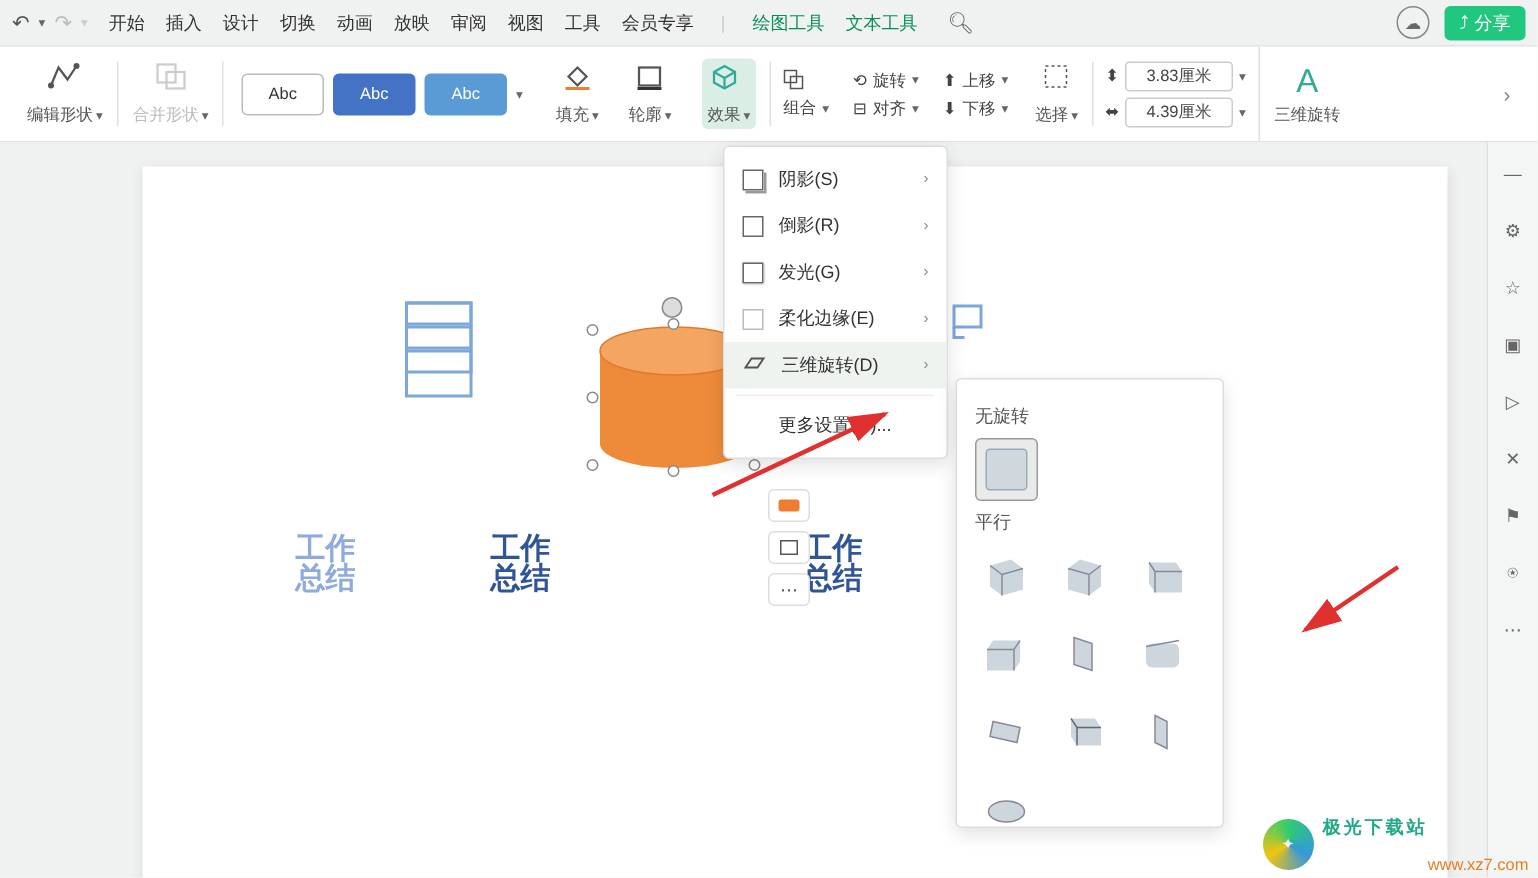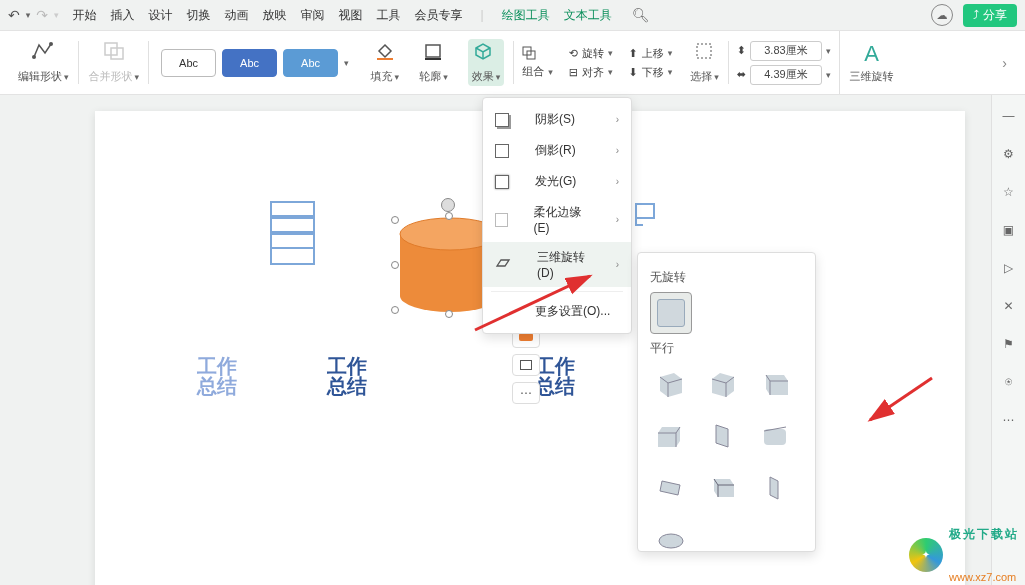--- a/index.html
+++ b/index.html
@@ -41,21 +41,21 @@
   
   .rect-container { position: absolute; left: 175px; top: 90px; width: 45px; height: 65px; }
   .rect-ladder { border: 2px solid #7da7d9; position: absolute; left: 0; right: 0; }
   .cylinder { position: absolute; left: 300px; top: 95px; }
   .sel-handle { position: absolute; width: 8px; height: 8px; background: #fff; border: 1px solid #888; border-radius: 50%; }
   .rotate-handle { position: absolute; width: 14px; height: 14px; background: #ddd; border: 1px solid #888; border-radius: 50%; }
   .txt { position: absolute; font-weight: bold; font-size: 20px; line-height: 1; text-align: center; }
   
   
   .popup-menu { position: absolute; background: #fff; border: 1px solid #ddd; border-radius: 4px; box-shadow: 0 4px 12px rgba(0,0,0,0.12); width: 150px; padding: 6px 0; z-index: 10; }
-  .popup-item { display: flex; align-items: center; padding: 7px 12px; gap: 26px; cursor: pointer; }
+  .popup-item { display: flex; align-items: center; padding: 7px 12px; gap: 10px; cursor: pointer; }
   .popup-item:hover, .popup-item.hovered { background: #eef3f0; }
   .popup-item .arrow { margin-left: auto; color: #888; font-size: 10px; }
   .popup-icon { width: 14px; height: 14px; border: 1.5px solid #666; display: inline-block; }
   
   
   .gallery { position: absolute; background: #fff; border: 1px solid #ddd; border-radius: 4px; box-shadow: 0 4px 12px rgba(0,0,0,0.12); width: 179px; padding: 10px 12px 0 12px; z-index: 11; }
   .gallery-section-label { font-size: 12px; color: #555; margin: 6px 0; }
   .gallery-grid { display: flex; flex-wrap: wrap; gap: 10px; }
   .gallery-item { width: 42px; height: 42px; display: flex; align-items: center; justify-content: center; border: 1px solid transparent; border-radius: 4px; cursor: pointer; }
   .gallery-item.selected { border-color: #999; background: #e8ebe9; }
@@ -67,21 +67,21 @@
   
   .side-panel { position: absolute; right: 0; top: 95px; width: 34px; display: flex; flex-direction: column; align-items: center; gap: 20px; padding-top: 12px; background: #f4f6f5; height: 490px; border-left: 1px solid #e0e0e0; }
   .side-icon { width: 18px; height: 18px; color: #666; display: flex; align-items: center; justify-content: center; }
   
   
   .red-arrow { position: absolute; z-index: 20; pointer-events: none; }
   
   
   .watermark { position: absolute; right: 6px; bottom: 2px; display: flex; align-items: center; gap: 6px; z-index: 30; }
   .wm-logo { width: 34px; height: 34px; border-radius: 50%; background: conic-gradient(#2ecc71, #3498db, #f1c40f, #2ecc71); display: flex; align-items: center; justify-content: center; color: #fff; font-size: 10px; }
-  .wm-text { display: flex; flex-direction: column; font-size: 12px; }
+  .wm-text { display: flex; font-size: 12px; }
   .wm-text .t1 { color: #2a8; font-weight: bold; letter-spacing: 2px; }
   .wm-text .t2 { color: #e67e22; font-size: 11px; margin-top: 28px; }
 </style>
 </head>
 <body>
 
 <div class="menubar">
   <div class="history">
     <span style="font-size:14px;">↶</span>
     <span class="arrow-sm">▾</span>

